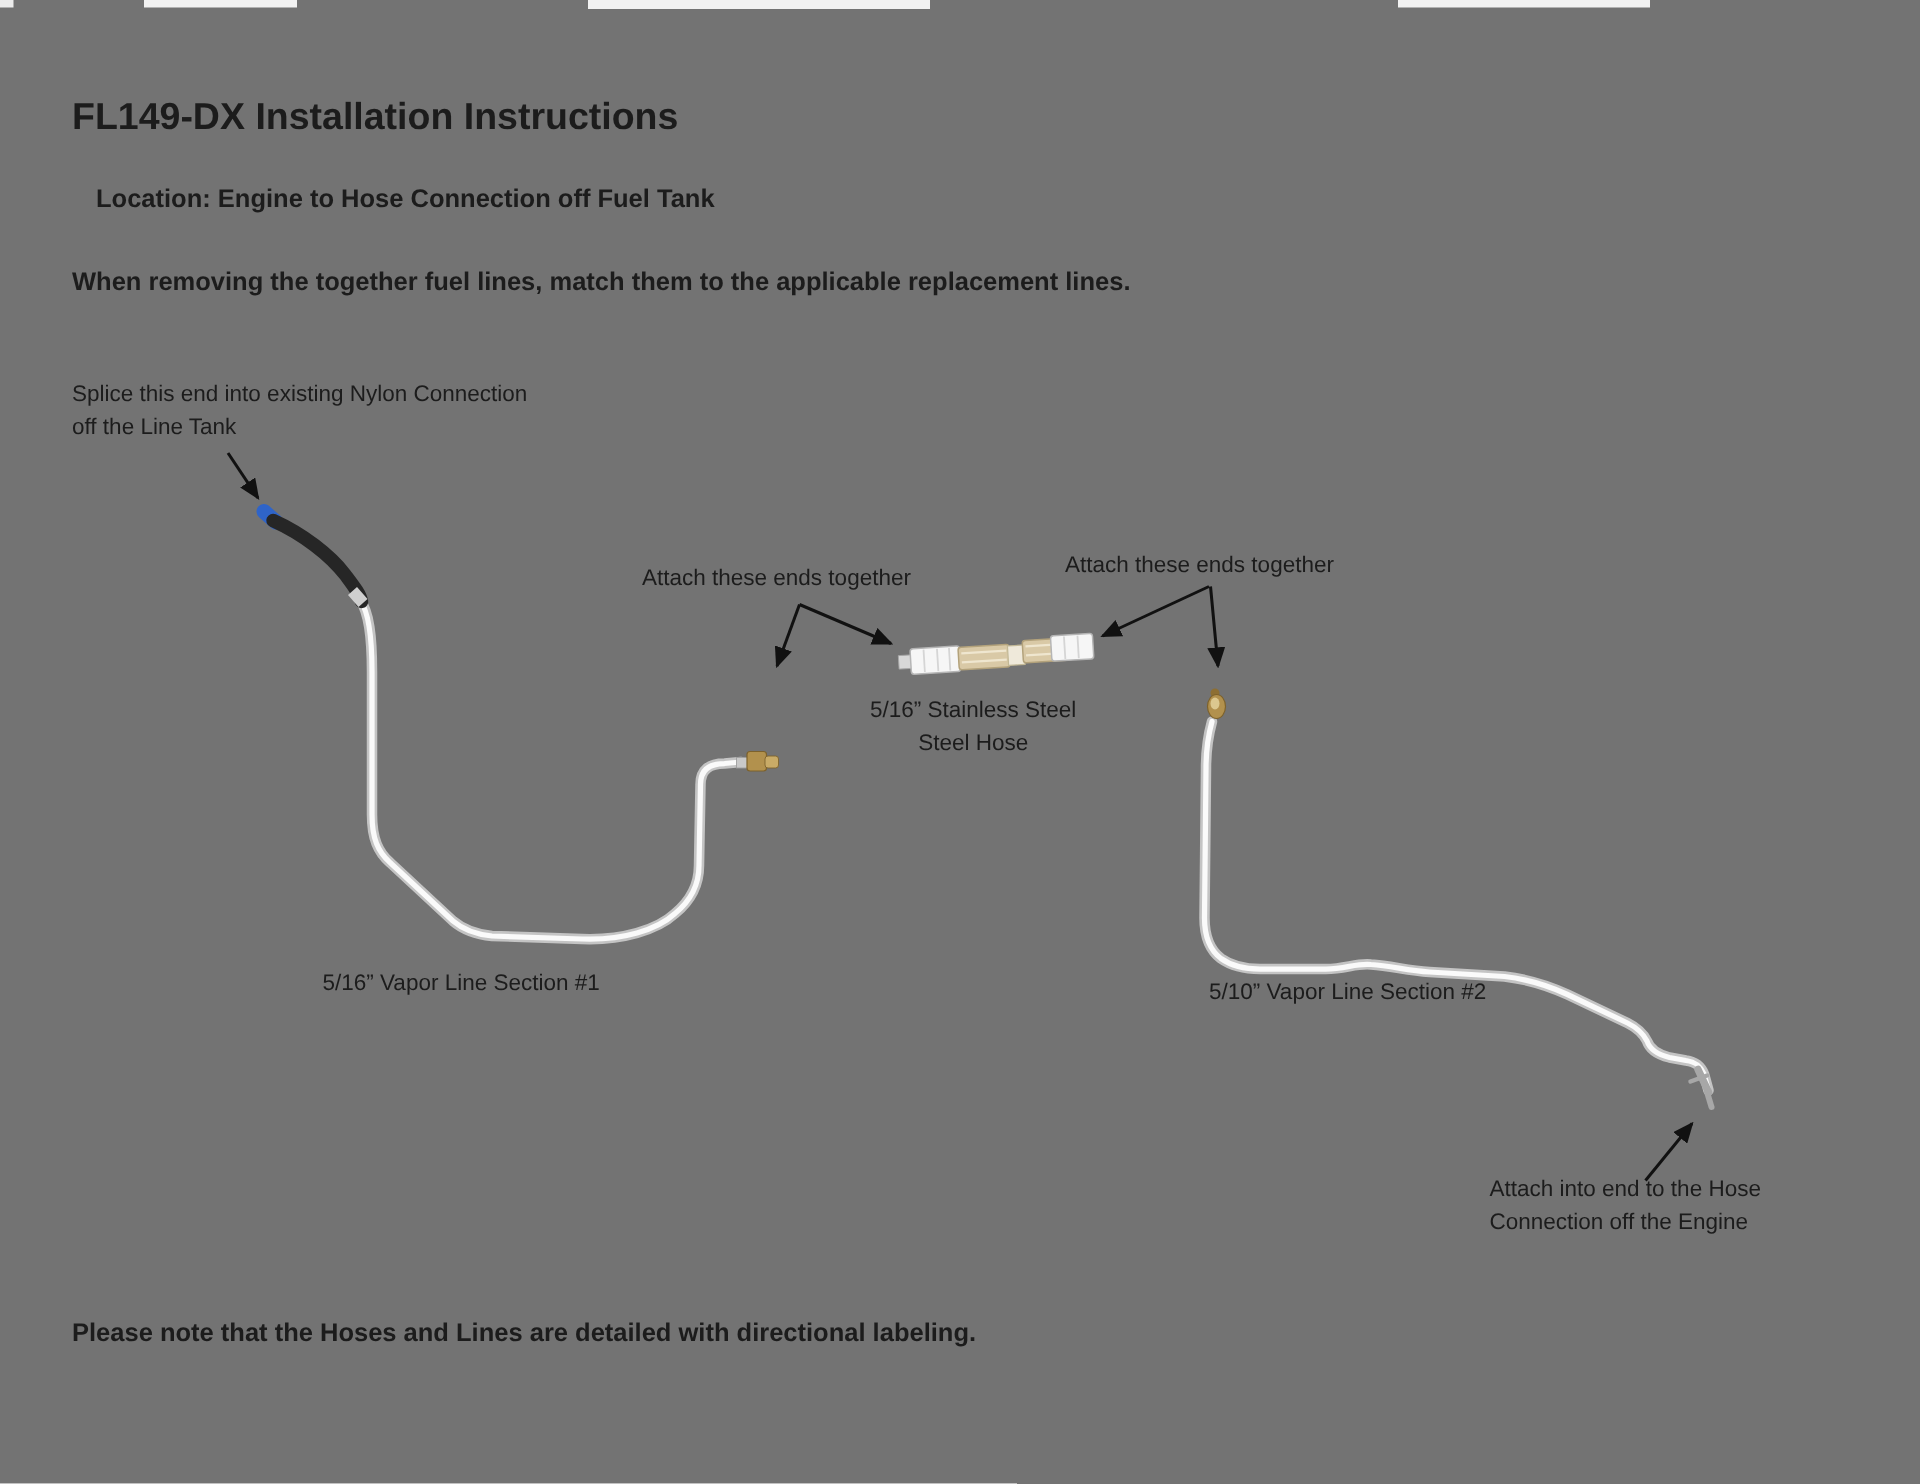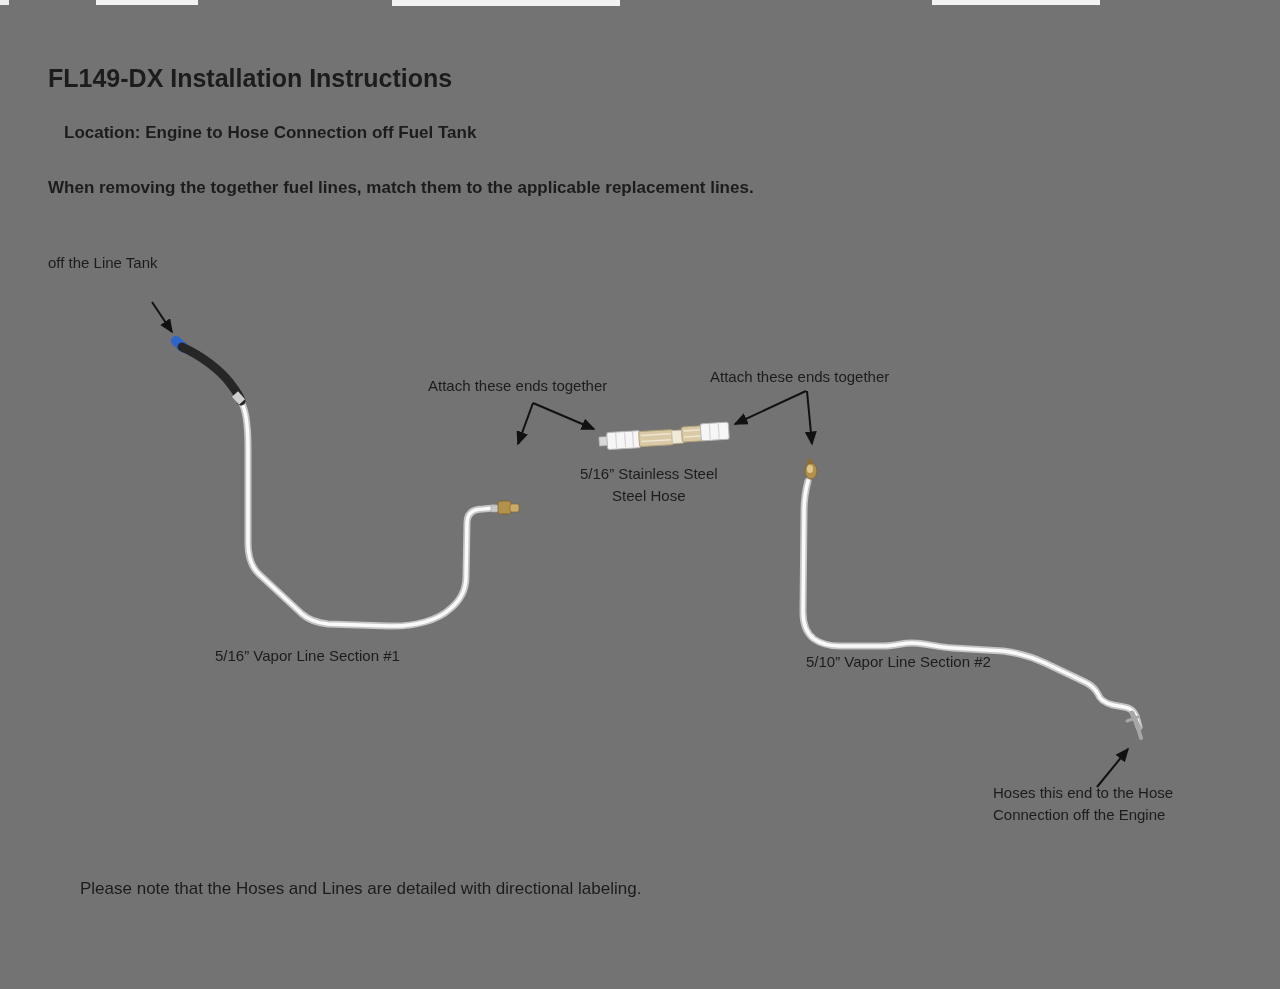--- a/index.html
+++ b/index.html
@@ -27,21 +27,21 @@
   .note{left:48px;top:178px;}
   .lbl{font-size:15px;font-weight:400;line-height:22px;}
   .lbl div{white-space:nowrap;}
   .splice{left:48px;top:252px;}
   .attach-left{left:428px;top:375px;}
   .attach-right{left:710px;top:366px;}
   .teflon{left:580px;top:463px;text-align:center;}
   .vapor1{left:215px;top:645px;}
   .vapor2{left:806px;top:651px;}
   .engine{left:993px;top:782px;}
-  .footer{left:48px;top:877px;font-size:17px;font-weight:400;line-height:23px;margin-left:32px;}
+  .footer{left:48px;top:877px;font-size:17px;font-weight:700;line-height:23px;}
   .edge-bar{position:absolute;top:0;background:#f2f2f2;}
   .bar1{left:96px;width:102px;height:5px;}
   .bar2{left:392px;width:228px;height:6px;}
   .bar3{left:932px;width:168px;height:5px;}
   .bar0{left:0;width:9px;height:5px;background:#ececec;}
   svg.diagram{position:absolute;left:0;top:0;}
   .tube-out{fill:none;stroke:var(--tube-outline);stroke-width:7;stroke-linecap:round;stroke-linejoin:round;}
   .tube-core{fill:none;stroke:var(--tube-core);stroke-width:3.5;stroke-linecap:round;stroke-linejoin:round;}
   .arrow{fill:none;stroke:var(--arrow-black);stroke-width:2;}
   #arrhead path{fill:var(--arrow-black);}
@@ -133,36 +133,37 @@
       <path class="arrow" d="M152 302 L172 332" marker-end="url(#arrhead)"></path>
       <path class="arrow" d="M533 403 L518 444" marker-end="url(#arrhead)"></path>
       <path class="arrow" d="M533 403 L594 429" marker-end="url(#arrhead)"></path>
       <path class="arrow" d="M806 391 L735 424" marker-end="url(#arrhead)"></path>
       <path class="arrow" d="M807 391 L812 444" marker-end="url(#arrhead)"></path>
       <path class="arrow" d="M1097 787 L1128 749" marker-end="url(#arrhead)"></path>
     </g>
   </svg>
 
   <div class="txt lbl splice">
+    <div>Splice this end into existing Nylon Connection</div>
     <div>off the Line Tank</div>
   </div>
 
   <div class="txt lbl attach-left">Attach these ends together</div>
   <div class="txt lbl attach-right">Attach these ends together</div>
 
   <div class="txt lbl teflon">
     <div>5/16” Stainless Steel</div>
     <div>Steel Hose</div>
   </div>
 
   <div class="txt lbl vapor1">5/16” Vapor Line Section #1</div>
   <div class="txt lbl vapor2">5/10” Vapor Line Section #2</div>
 
   <div class="txt lbl engine">
-    <div>Hoses this end to the Hose</div>
+    <div>Attach into end to the Hose</div>
     <div>Connection off the Engine</div>
   </div>
 
   <div class="txt footer">
     <div>Please note that the Hoses and Lines are detailed with directional labeling.</div>
   </div>
 
 </div>
 
 </body></html>

